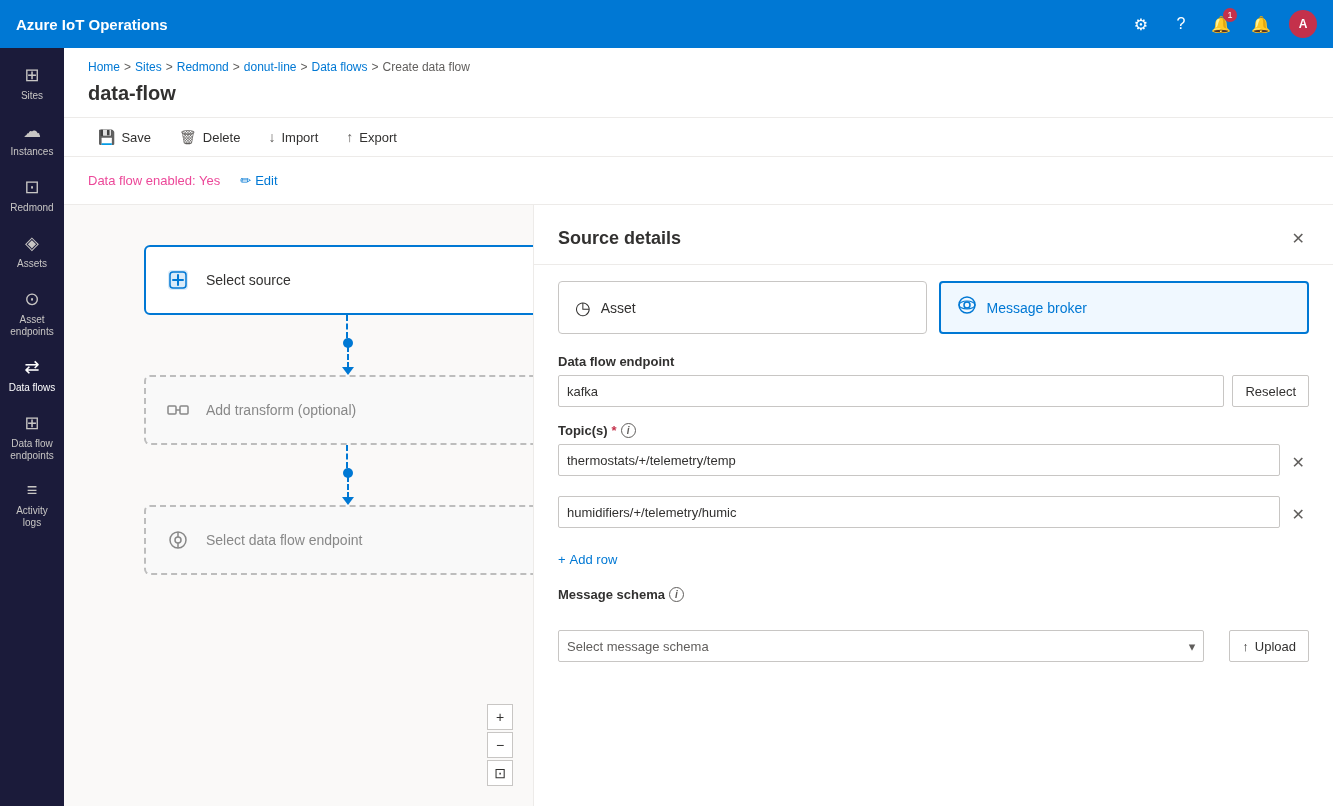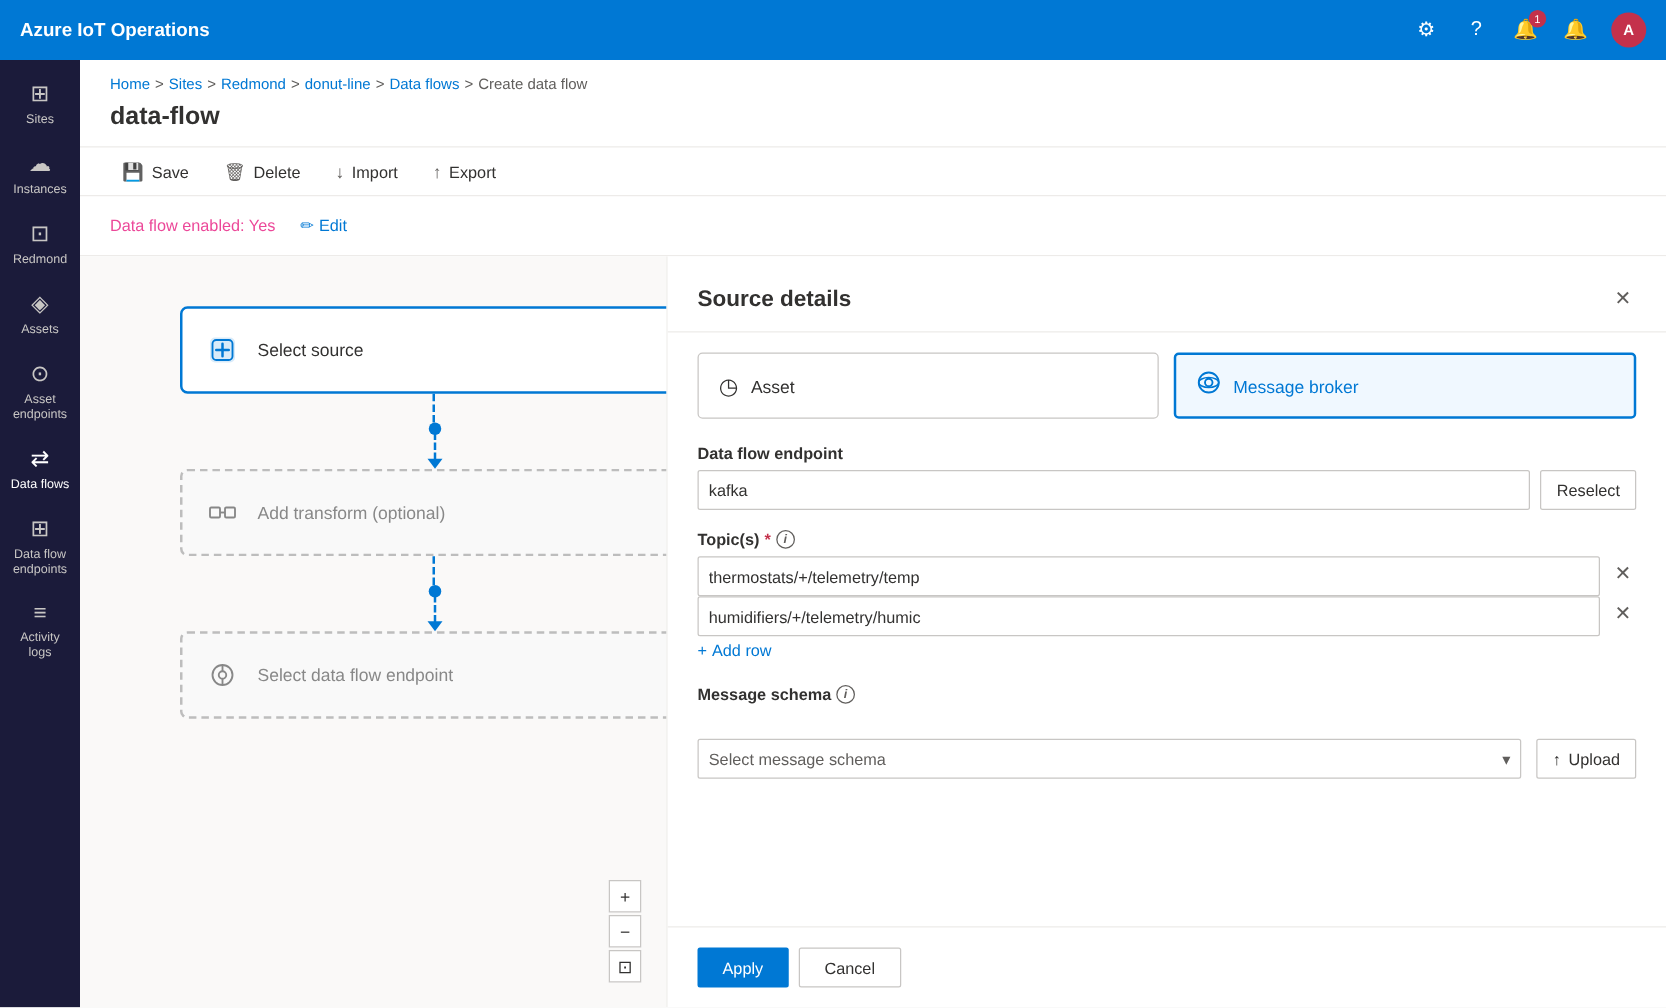--- a/index.html
+++ b/index.html
@@ -385,22 +385,22 @@
       border-radius: 2px;
       background: white;
       cursor: pointer;
       font-size: 13px;
       color: #323130;
     }
 
     .topic-row {
       display: flex;
       gap: 8px;
-      align-items: flex-start;
-      margin-bottom: 0;
+      align-items: flex-end;
+      margin-bottom: 20px;
     }
     .topic-input {
       flex: 1;
       height: 32px;
       border: 1px solid #c8c6c4;
       border-radius: 2px;
       padding: 0 8px;
       font-size: 13px;
       color: #323130;
       outline: none;
@@ -424,21 +424,21 @@
       font-size: 13px;
       padding: 4px 0;
       display: flex;
       align-items: center;
       gap: 4px;
     }
 
     
     .form-select-wrapper {
       display: flex;
-      gap: 12px;
+      gap: 25px;
       align-items: flex-start;
       margin-top: 28px;
     }
     .form-select {
       flex: 1;
       height: 32px;
       border: 1px solid #c8c6c4;
       border-radius: 2px;
       padding: 0 8px;
       font-size: 13px;
@@ -736,21 +736,17 @@
               </div>
               <button class="upload-btn">
                 <span>↑</span>
                 <span>Upload</span>
               </button>
             </div>
           </div>
 
         </div>
 
-        <div class="panel-footer">
-          <button class="apply-btn">Apply</button>
-          <button class="cancel-btn">Cancel</button>
-        </div>
       </div>
 
     </div>
   </div>
 </div>
 
 </body></html>

